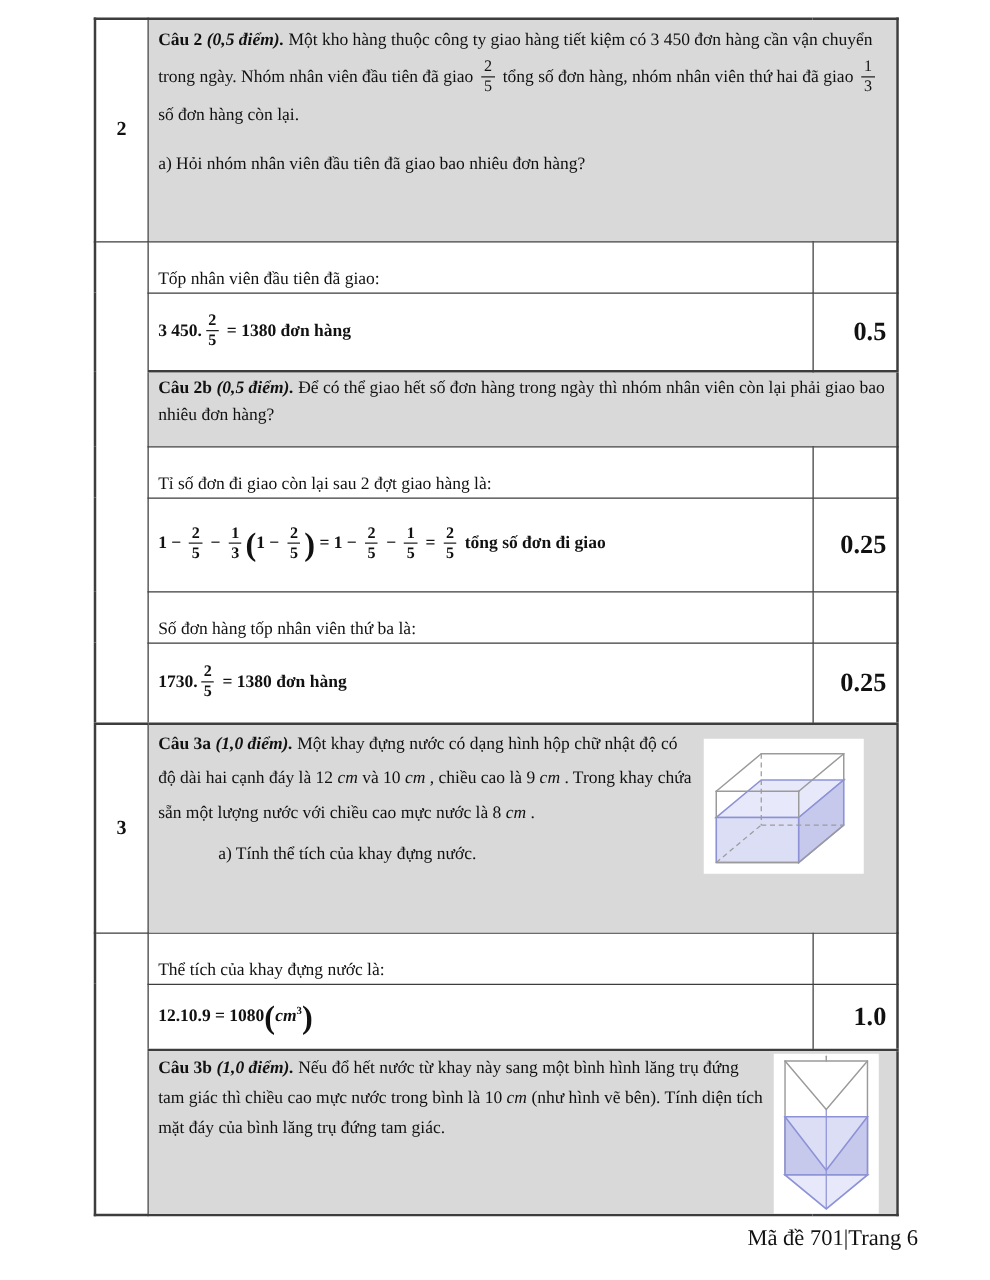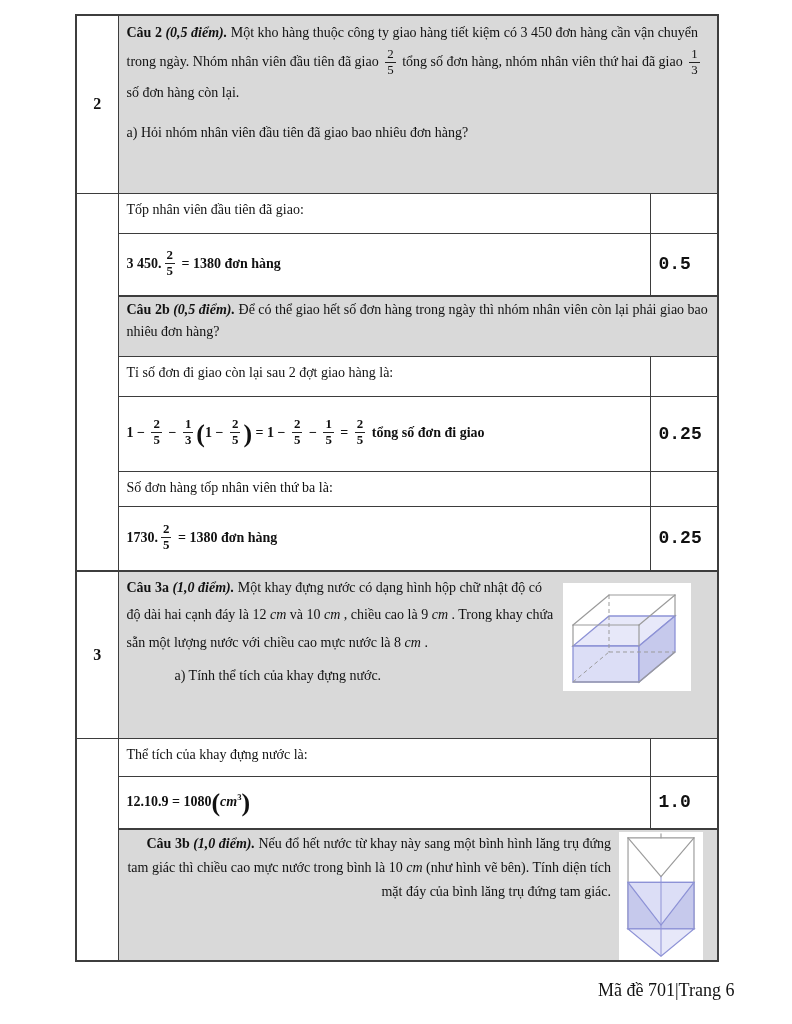--- a/index.html
+++ b/index.html
@@ -13,28 +13,28 @@
     border:2px solid var(--border);
   }
   td{
     border:1px solid var(--border);
     padding:2px 8px;font-size:14px;vertical-align:top;overflow:hidden;
   }
   tr.sep td{border-top-width:2px;}
   .numcol{text-align:center;vertical-align:middle;font-weight:bold;font-size:16px;background:#fff;}
   .qcell{background:var(--row-gray);line-height:1.75;position:relative;}
   .r1 .qcell{line-height:2.1;}
-  .scorecell{text-align:left;vertical-align:middle;font-weight:bold;font-size:18px;font-family:Liberation Mono, monospace;}
-  .labelcell{padding-top:8px;font-family:Liberation Serif, serif;}
+  .scorecell{text-align:right;vertical-align:middle;font-weight:bold;font-size:21px;}
+  .labelcell{padding-top:22px;font-family:Liberation Serif, serif;}
   .mathcell{vertical-align:middle;font-size:14px;font-weight:bold;}
   .qpara{margin:0;}
   .sub{margin:10px 0 0 0;}
   .sub-indent{margin:8px 0 0 0;padding-left:48px;}
   .para-tray{margin-right:152px;}
-  .para-prism{margin-right:98px;text-align:right;}
+  .para-prism{margin-right:98px;}
 
   .mtxt{}
   .mb{font-weight:bold;}
   .mbi{font-weight:bold;font-style:italic;}
   .mit{font-style:italic;}
   .frac{display:inline-flex;flex-direction:column;vertical-align:middle;text-align:center;
         line-height:1.15;font-size:0.92em;margin:0 3px;position:relative;top:-1px;}
   .frac .num{border-bottom:1px solid #222;padding:0 2px;}
   .frac .den{padding:0 2px;}
   .bigp{font-size:1.85em;vertical-align:middle;line-height:0.9;}

